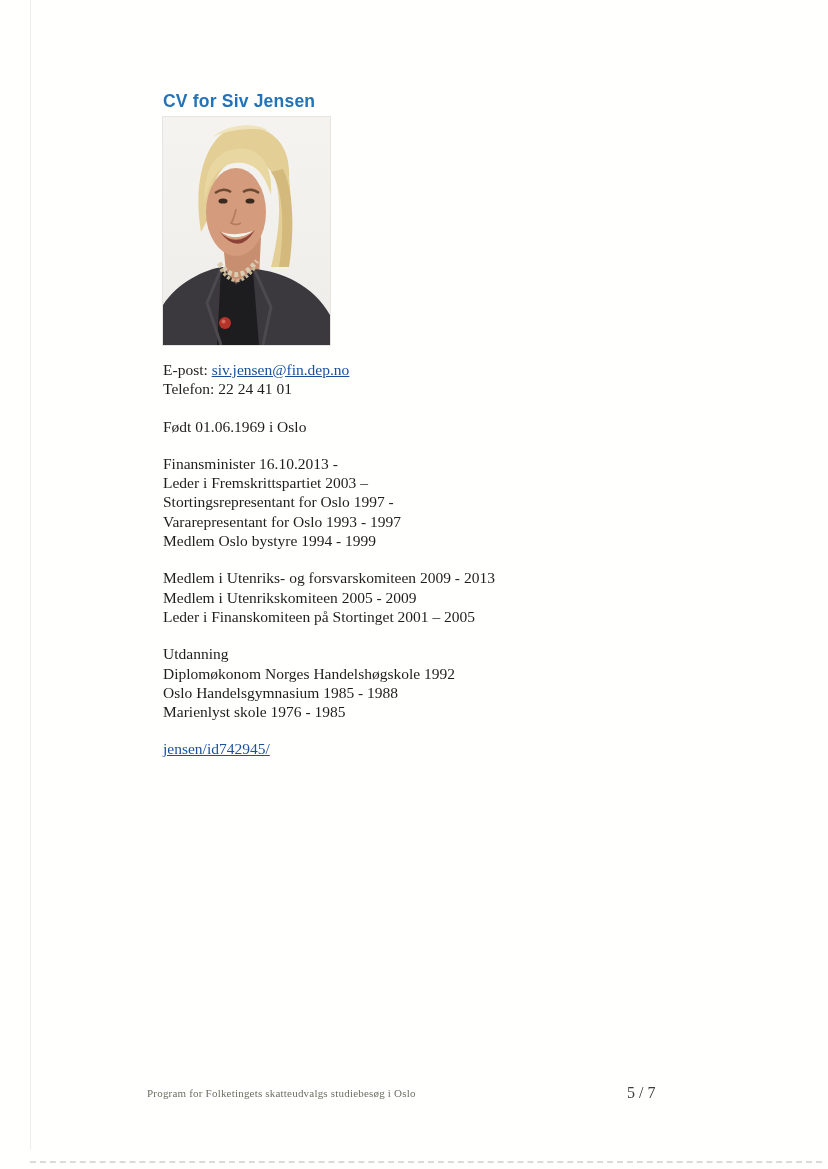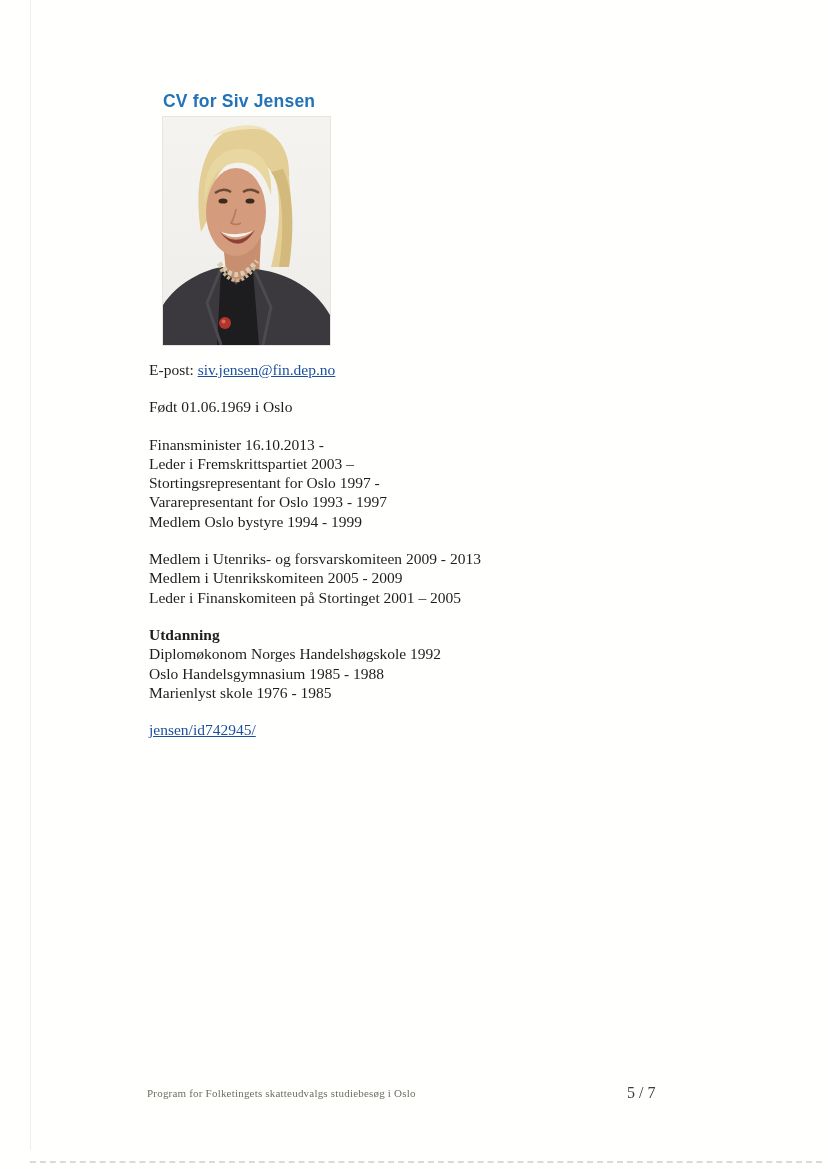--- a/index.html
+++ b/index.html
@@ -25,26 +25,26 @@
     color: #2373b9;
   }
   .photo-frame {
     position: absolute; left: 163px; top: 117px;
     width: 167px; height: 228px;
     background: #f3f1ed;
     outline: 1px solid #e7e5e1;
   }
   .photo-frame svg { display: block; }
   .body-text {
-    position: absolute; left: 149px; top: 360px; width: 490px;
+    position: absolute; left: 163px; top: 360px; width: 490px;
     font-size: 15.5px; line-height: 19.3px; color: #201e1c;
   }
   .group { margin: 0 0 18px 0; }
   .line { display: block; }
-  .bold { font-weight: 700; }
+  .bold { font-weight: 400; }
   a.link {
     color: #1b4f9e; text-decoration: underline; cursor: pointer;
   }
   .footer-left {
     position: absolute; left: 147px; top: 1087px;
     font-size: 11px; color: #6e6e64; letter-spacing: 0.2px;
   }
   .footer-right {
     position: absolute; left: 627px; top: 1084px;
     font-size: 16px; color: #3d3b39;
@@ -108,20 +108,21 @@
 
       <circle cx="62" cy="206" r="6" fill="#b5342a"></circle>
       <circle cx="60.5" cy="204.5" r="2" fill="#d9685f"></circle>
     </svg>
   </div>
 
   <div class="body-text">
 
     <p class="group">
       <span class="line"><span>E-post: </span><a class="link">siv.jensen@fin.dep.no</a></span>
+      <span class="line">Telefon: 22 24 41 01</span>
     </p>
 
     <p class="group">
       <span class="line">Født 01.06.1969 i Oslo</span>
     </p>
 
     <p class="group">
       <span class="line">Finansminister 16.10.2013 -</span>
       <span class="line">Leder i Fremskrittspartiet 2003 –</span>
       <span class="line">Stortingsrepresentant for Oslo 1997 -</span>

